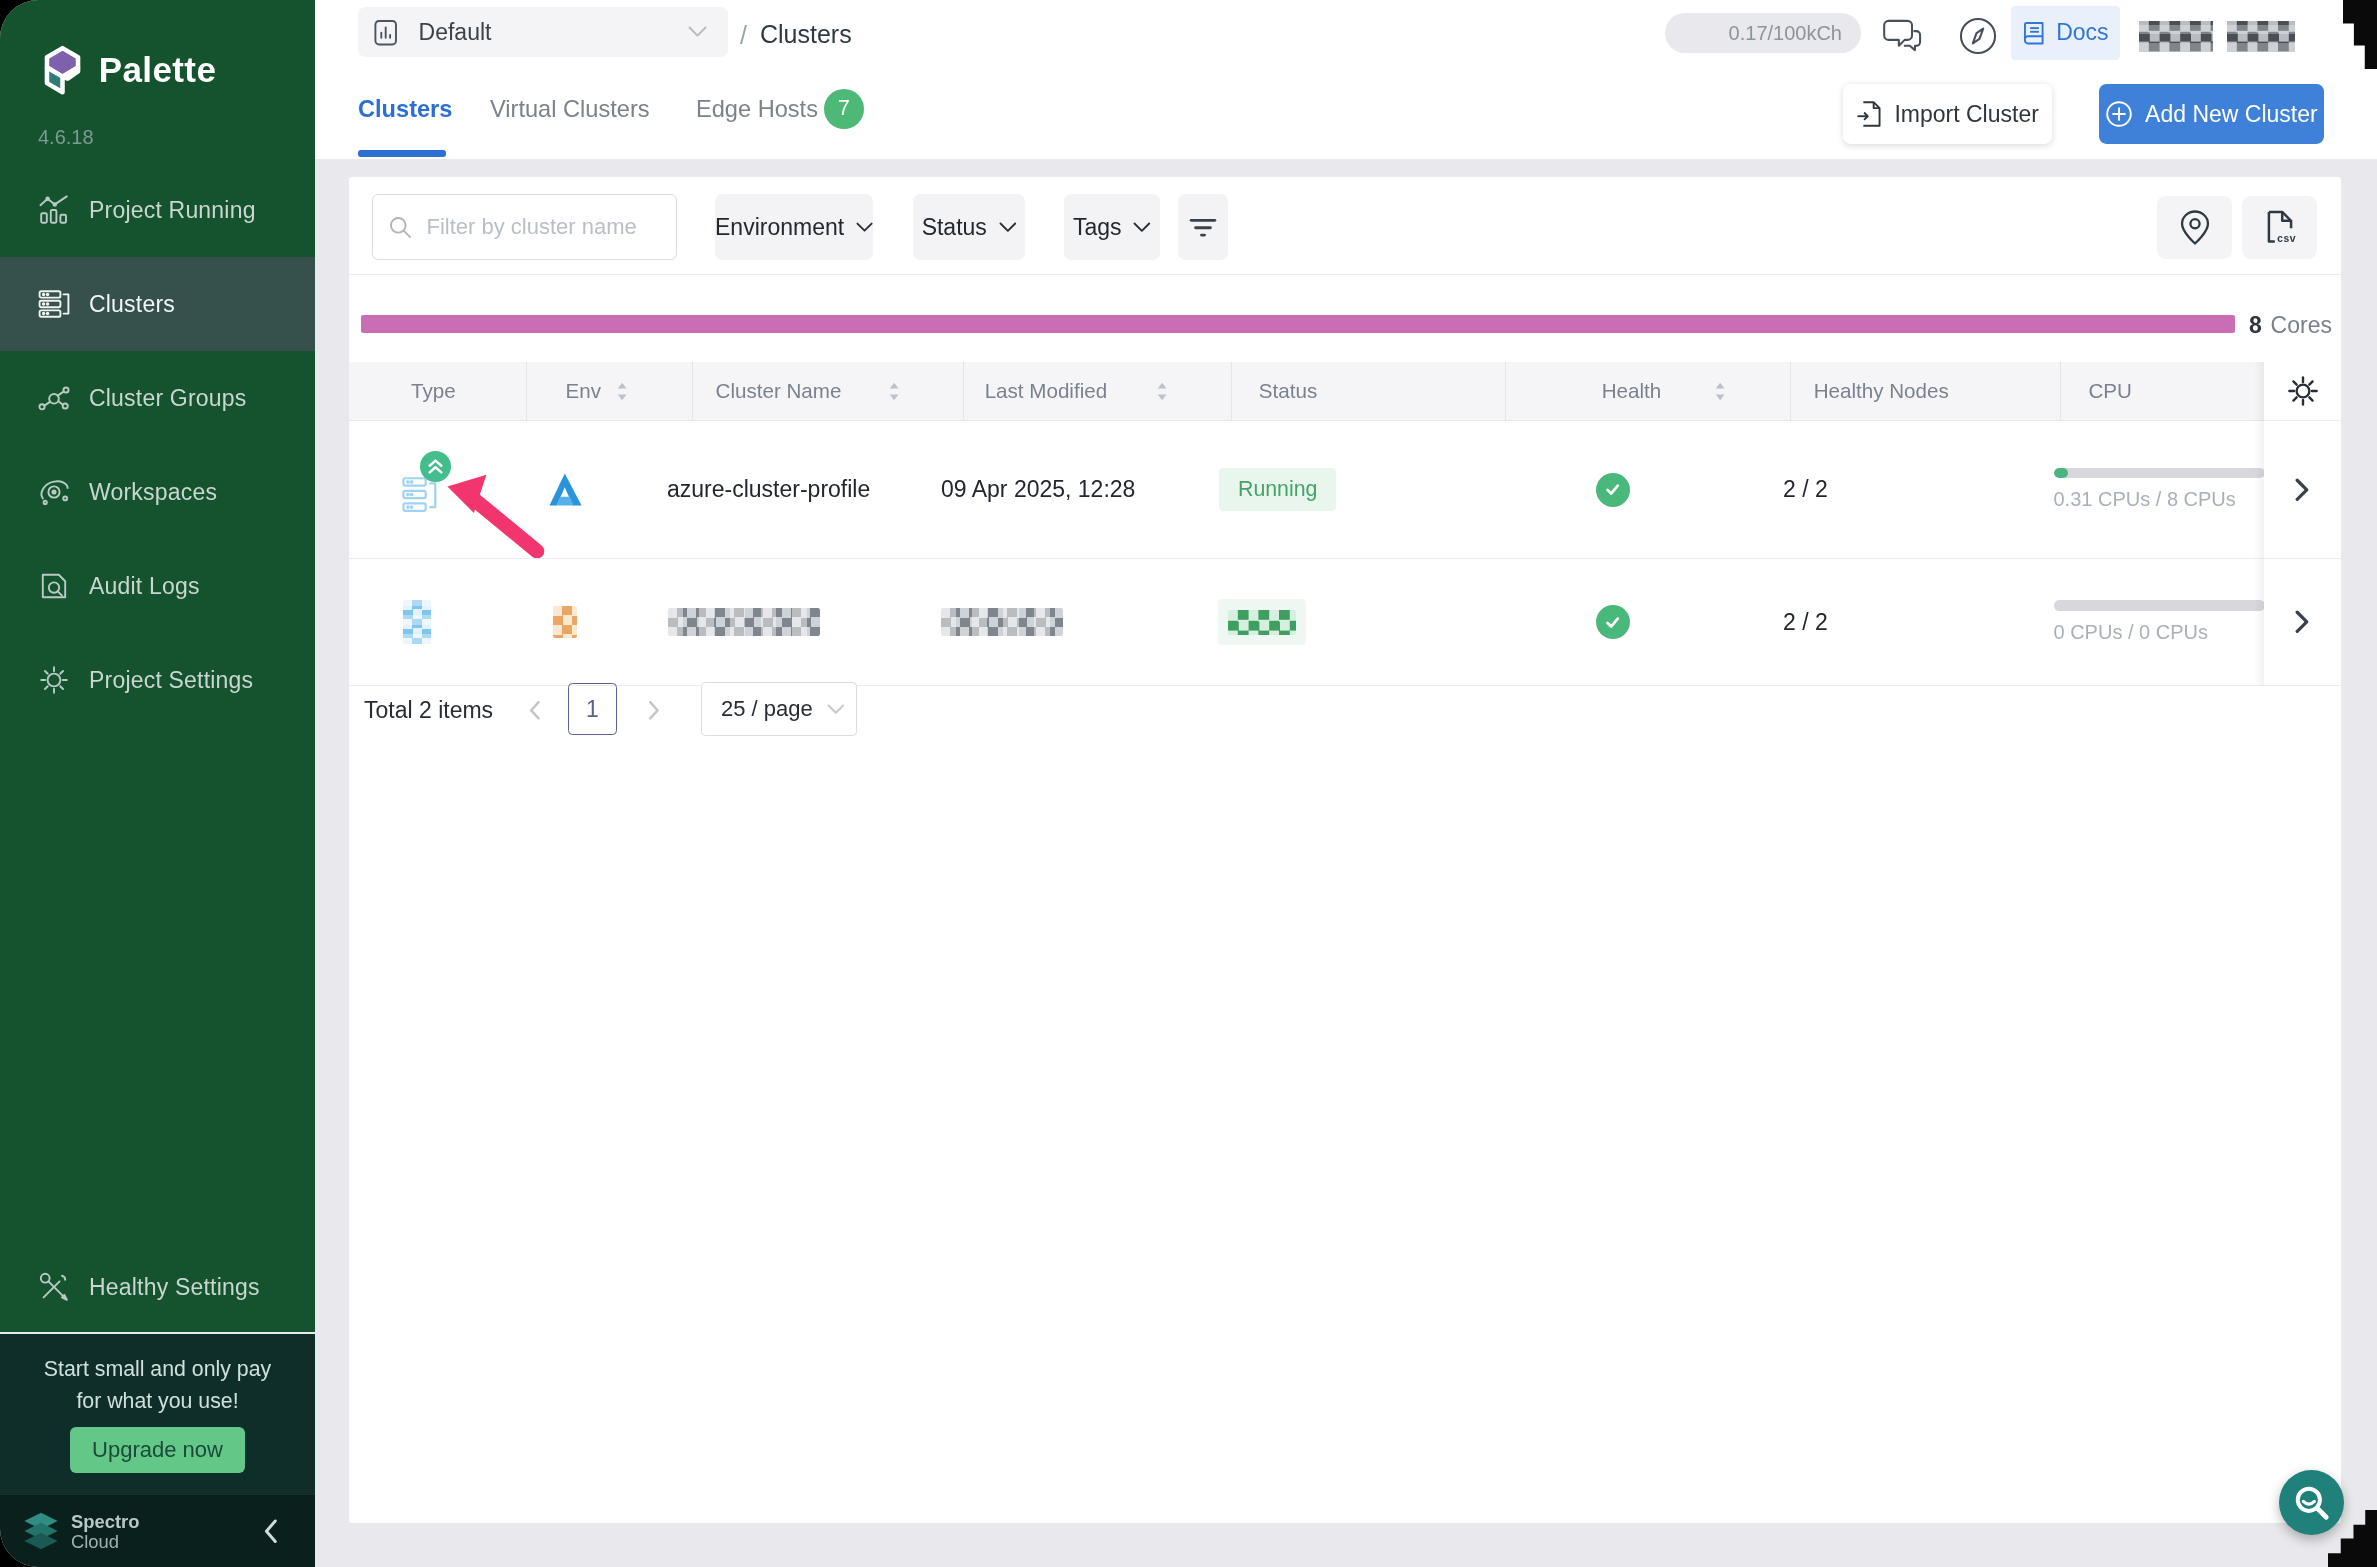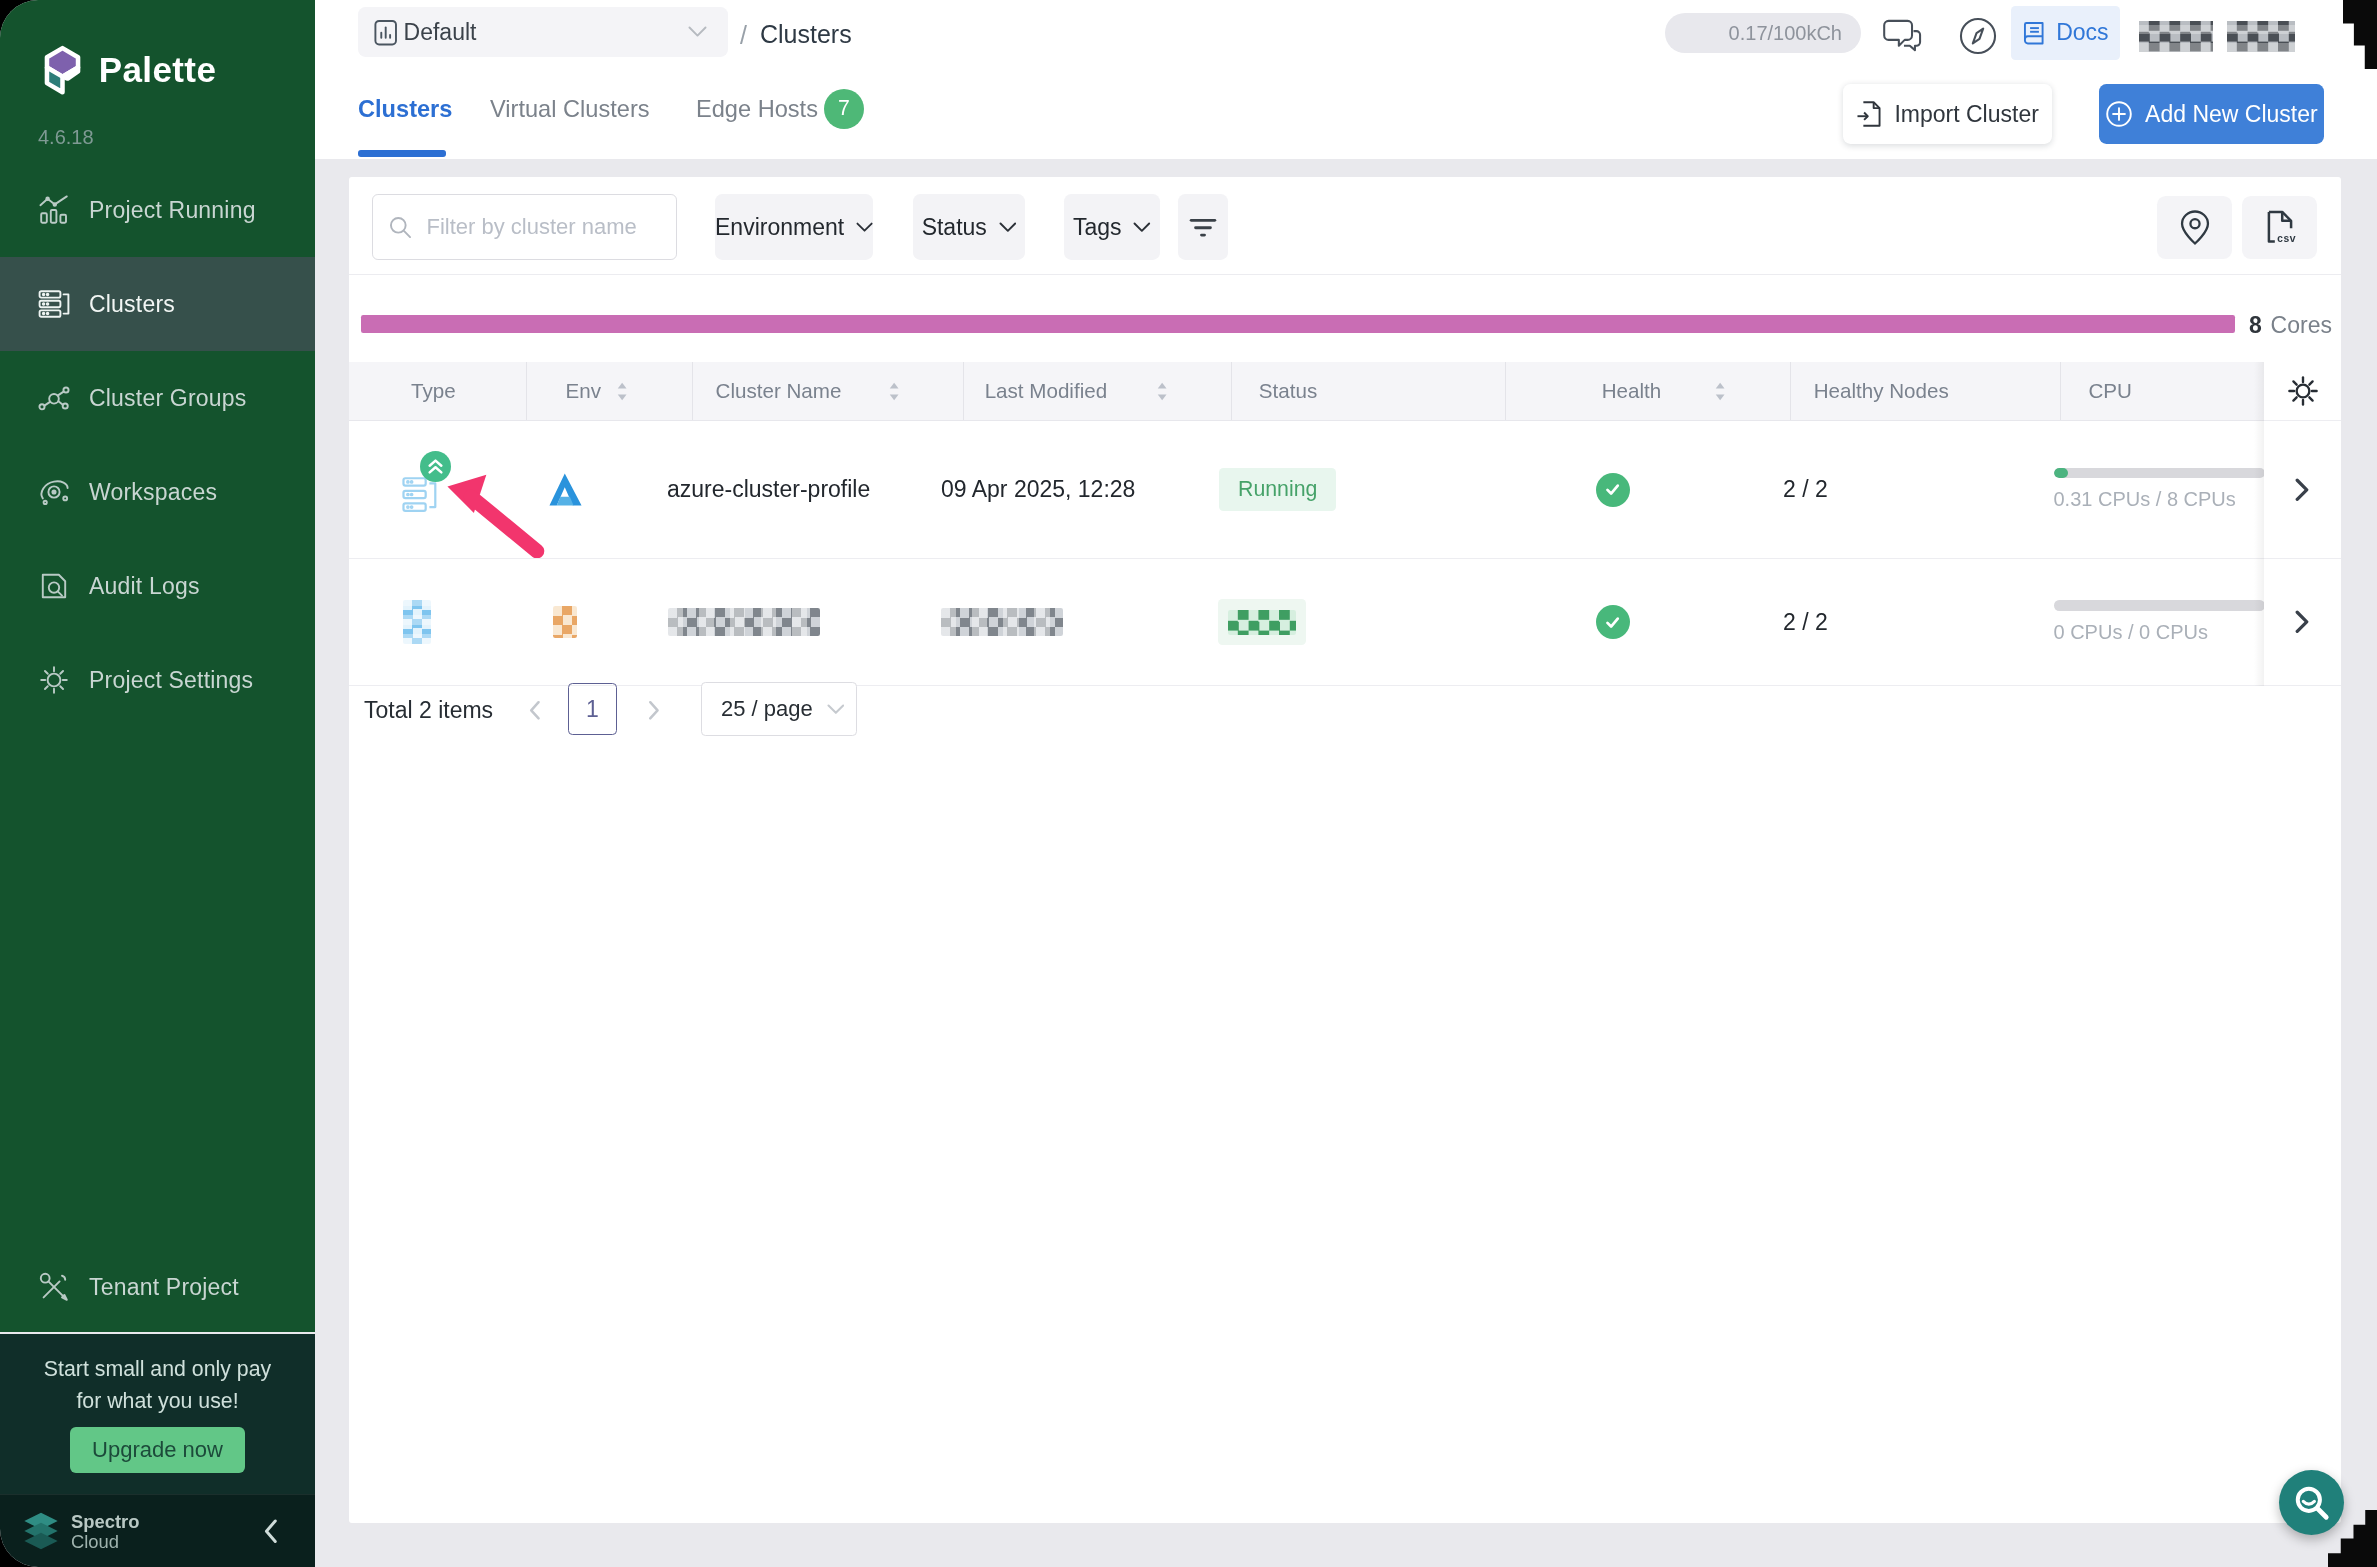--- a/index.html
+++ b/index.html
@@ -30,21 +30,21 @@
     border-top:0.7px solid rgba(255,255,255,.07);display:flex;align-items:center;}
   .brand-text{margin-left:11.8px;line-height:20px;}
   .brand-text .b1{font-size:18.4px;font-weight:700;color:#b9c8c4;}
   .brand-text .b2{font-size:18.4px;color:#9fb3ae;}
   .collapse{position:absolute;left:256px;top:22px;width:29.4px;height:29.4px;display:flex;align-items:center;justify-content:center;cursor:pointer;}
 
   
   #topbar{position:absolute;left:315px;top:0;width:2062px;height:71px;background:#fff;}
   .proj-pill{position:absolute;left:43px;top:7.4px;width:370px;height:50px;background:#f4f4f7;border-radius:7.4px;
     display:flex;align-items:center;cursor:pointer;}
-  .proj-pill .txt{margin-left:3px;font-size:23px;color:#3b424a;}
+  .proj-pill .txt{margin-left:18px;font-size:23px;color:#3b424a;}
   .proj-pill .chev{position:absolute;right:20.6px;}
   .crumb-sep{position:absolute;left:425px;top:20.6px;font-size:25px;color:#98a0a8;}
   .crumb-cur{position:absolute;left:445px;top:20px;font-size:25px;color:#2e3944;font-weight:500;}
   .usage-pill{position:absolute;left:1350px;top:13.2px;width:196px;height:40px;border-radius:20.6px;background:#e8e8ed;
     display:flex;align-items:center;justify-content:flex-end;}
   .usage-pill span{margin-right:19px;font-size:20px;color:#8e939c;}
   .top-icon{position:absolute;cursor:pointer;}
   .docs-chip{position:absolute;left:1696px;top:5.9px;width:109px;height:54px;background:#e9f0fb;border-radius:4.4px;
     display:flex;align-items:center;justify-content:center;gap:8.8px;cursor:pointer;}
   .docs-chip span{font-size:23px;font-weight:500;color:#3077d8;}
@@ -254,21 +254,21 @@
       <div class="menu-item">
         <svg width="32" height="32" viewBox="0 0 40 40">
           <g class="micon">
               <path d="M13 13 L33 33"></path>
               <path d="M27 13 L7 33"></path>
               <circle cx="9" cy="9" r="5.5"></circle>
               <path d="M30 6 q4 1 4 5" fill="none"></path>
               <path d="M33 30 l3 6 -6 -3 z"></path>
             </g>
         </svg>
-        <span class="lbl">Tenant Project</span>
+        <span class="lbl">Healthy Settings</span>
       </div>
     </div>
 
     <div class="upgrade">
       <div class="upg-line first">Start small and only pay</div>
       <div class="upg-line">for what you use!</div>
       <div class="upg-btn">Upgrade now</div>
     </div>
 
     <div class="side-bottom">

